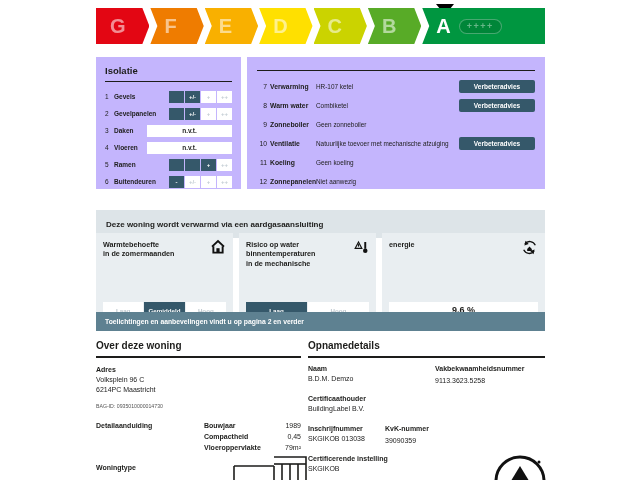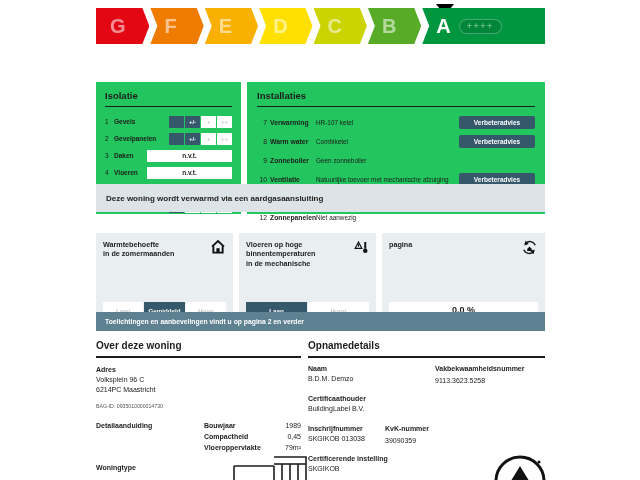--- a/index.html
+++ b/index.html
@@ -15,21 +15,21 @@
        clip-path:polygon(0 0,100% 0,100% 100%,0 100%,7px 50%);}
   .seg-label{font-size:20px;font-weight:bold;color:rgba(255,255,255,.55);margin-left:14px;line-height:1;}
   .seg.last .seg-label{color:#fff;}
   .plus-badge{margin-left:8px;font-size:9px;font-weight:bold;letter-spacing:1.5px;
        color:rgba(255,255,255,.4);background:rgba(0,0,0,.10);
        border:1px solid rgba(255,255,255,.28);border-radius:8px;padding:1px 7px 2px;}
   .indicator{position:absolute;top:-4px;left:340px;width:0;height:0;
        border-left:9px solid transparent;border-right:9px solid transparent;border-top:11px solid #000;}
 
   
-  .panel{position:absolute;background:#22c55e;padding:8px 9px;box-sizing:border-box;margin-top:25px;}
+  .panel{position:absolute;background:#c4b5fd;padding:8px 9px;box-sizing:border-box;}
   #isolatie{left:96px;top:57px;width:145px;height:132px;}
   #installaties{left:247px;top:57px;width:298px;height:132px;padding:8px 10px;}
   .panel-title{font-size:9.5px;font-weight:bold;}
   .panel-rule{border:none;border-top:1.5px solid #1d1d1b;margin:5px 0 6px;}
 
   .iso-row{display:flex;align-items:center;height:17px;font-size:6.5px;}
   .row-num{width:9px;}
   .row-label{font-weight:bold;flex:1;}
   .cells{display:flex;gap:1px;width:63px;}
   .cell{width:15px;height:12px;display:flex;align-items:center;justify-content:center;
@@ -40,21 +40,21 @@
        display:flex;align-items:center;justify-content:center;}
 
   .inst-row{display:flex;align-items:center;height:19px;font-size:6.8px;}
   .inst-num{width:10px;text-align:right;margin-right:3px;}
   .inst-label{width:46px;font-weight:bold;}
   .inst-value{flex:1;font-size:6.4px;white-space:nowrap;padding-right:2px;}
   .advice-btn{width:76px;height:13px;background:#35586a;color:#fff;font-size:6.5px;font-weight:bold;
        display:flex;align-items:center;justify-content:center;border-radius:2px;flex:none;}
 
   
-  .banner{position:absolute;left:96px;top:184px;width:449px;height:28px;background:#dde4e8;
+  .banner{position:absolute;left:96px;top:210px;width:449px;height:28px;background:#dde4e8;
        display:flex;align-items:center;padding-left:10px;box-sizing:border-box;
        font-size:8px;font-weight:bold;}
   .notice{position:absolute;left:96px;top:312px;width:449px;height:19px;background:#5e8191;
        color:#fff;display:flex;align-items:center;padding-left:9px;box-sizing:border-box;
        font-size:6.8px;font-weight:bold;}
 
   
   .card{position:absolute;top:233px;height:92px;background:#e9eef1;box-sizing:border-box;padding:7px;}
   #card1{left:96px;width:137px;}
   #card2{left:239px;width:137px;}
@@ -167,21 +167,20 @@
             <span class="cell filled">-</span>
             <span class="cell empty">+/-</span>
             <span class="cell empty">+</span>
             <span class="cell empty">++</span>
           </span>
         </div>
       </div>
   </div>
 
   <div class="panel" id="installaties">
-    <div class="panel-title">Installaties</div>
     <hr class="panel-rule">
     <div>
         <div class="inst-row">
           <span class="inst-num">7</span>
           <span class="inst-label">Verwarming</span>
           <span class="inst-value">HR-107 ketel</span>
           <span class="advice-btn">Verbeteradvies</span>
         </div>
         <div class="inst-row">
           <span class="inst-num">8</span>
@@ -228,49 +227,49 @@
           <rect x="8" y="11.5" width="4" height="5.5" fill="#111"></rect>
         </svg></span>
       <div class="card-control">
         <div class="opt">Laag</div>
         <div class="opt active">Gemiddeld</div>
         <div class="opt">Hoog</div>
       </div>
     </div>
   <div class="card" id="card2">
       <div class="card-title">
-        <div>Vloeren op hoge</div>
+        <div>Risico op water</div>
         <div>binnentemperaturen</div>
         <div>in de mechanische</div>
       </div>
       <span class="card-icon"><svg width="15" height="15" viewBox="0 0 20 20">
           <path d="M6 4 L1.5 12.5 H10.5 Z" fill="none" stroke="#111" stroke-width="1.5"></path>
           <line x1="6" y1="6.8" x2="6" y2="10.2" stroke="#111" stroke-width="1.5"></line>
           <line x1="15" y1="4" x2="15" y2="13" stroke="#111" stroke-width="2.6"></line>
           <circle cx="15" cy="15.5" r="3" fill="#111"></circle>
         </svg></span>
       <div class="card-control">
         <div class="opt active">Laag</div>
         <div class="opt">Hoog</div>
       </div>
     </div>
   <div class="card" id="card3">
       <div class="card-title">
-        <div>pagina</div>
+        <div>energie</div>
       </div>
       <span class="card-icon"><svg width="17" height="17" viewBox="0 0 22 22">
           <g fill="none" stroke="#111" stroke-width="1.7">
             <path d="M18.5 8 A8 8 0 0 0 5 6.2"></path>
             <path d="M3.5 14 A8 8 0 0 0 17 15.8"></path>
           </g>
           <path d="M5.8 2.2 L4.4 8.4 L10 6.6 Z" fill="#111"></path>
           <path d="M16.2 19.8 L17.6 13.6 L12 15.4 Z" fill="#111"></path>
           <path d="M8 12.8 L11 9.8 L14 12.8 V15.4 H8 Z" fill="#111"></path>
         </svg></span>
-      <div class="value-box">0,0 %</div>
+      <div class="value-box">9,6 %</div>
     </div>
 
   <div class="notice">
     <span>Toelichtingen en aanbevelingen vindt u op pagina 2 en verder</span>
   </div>
 
   <div class="details">
 
     <div class="dcol" id="dright">
       <div class="dhead">Opnamedetails</div>

